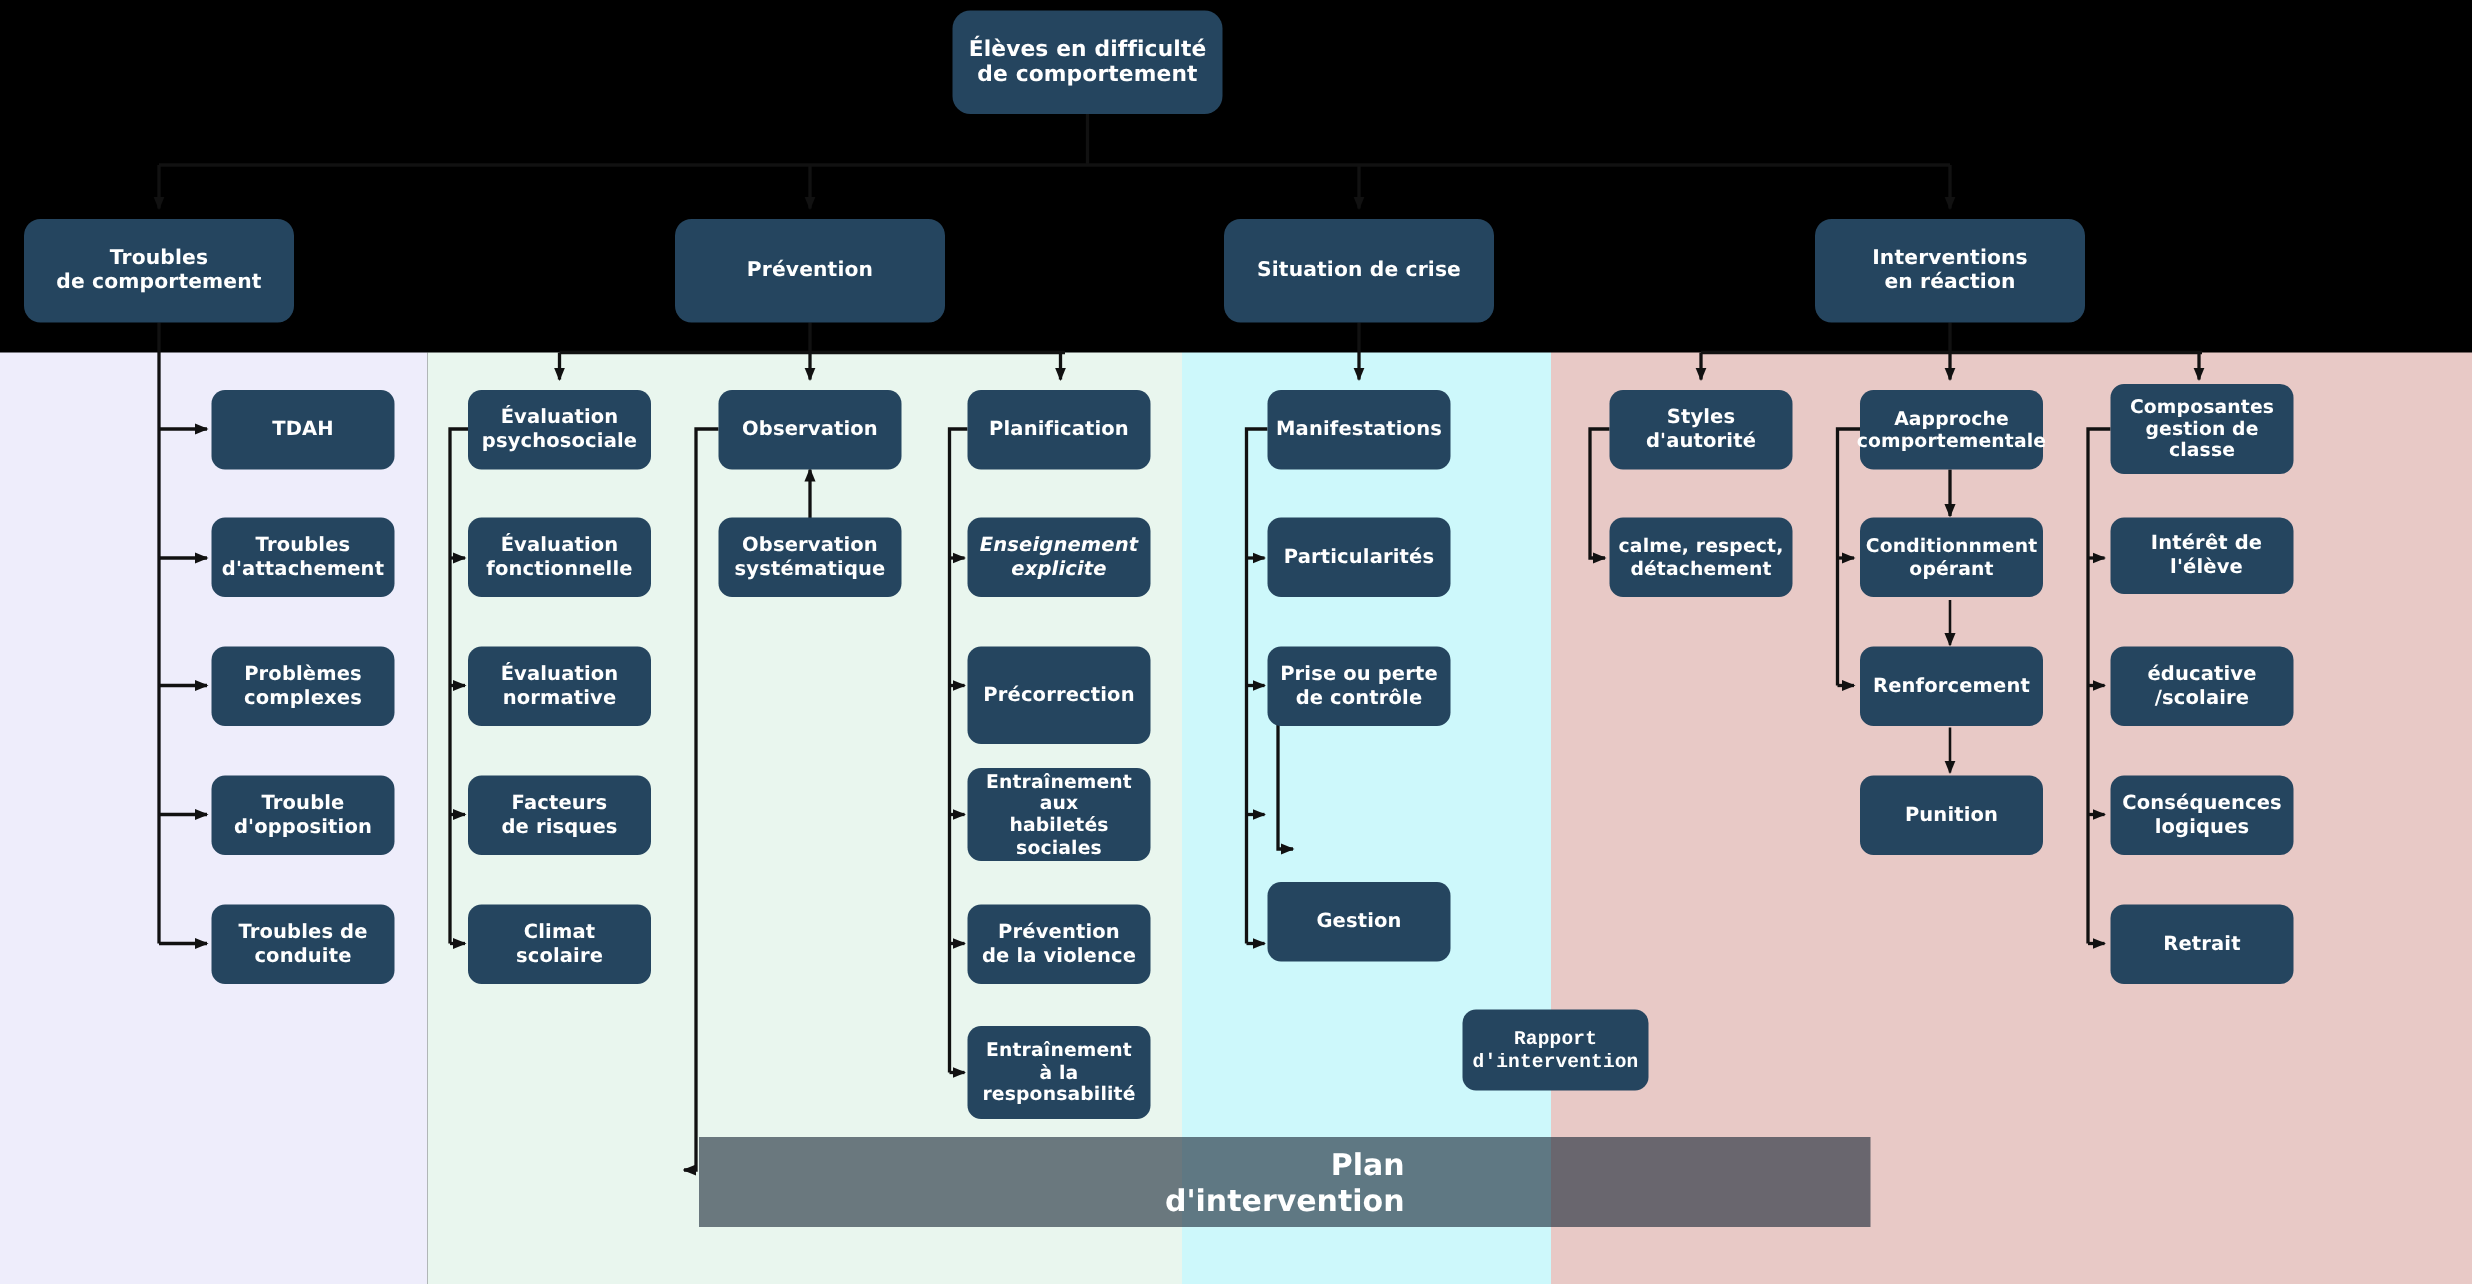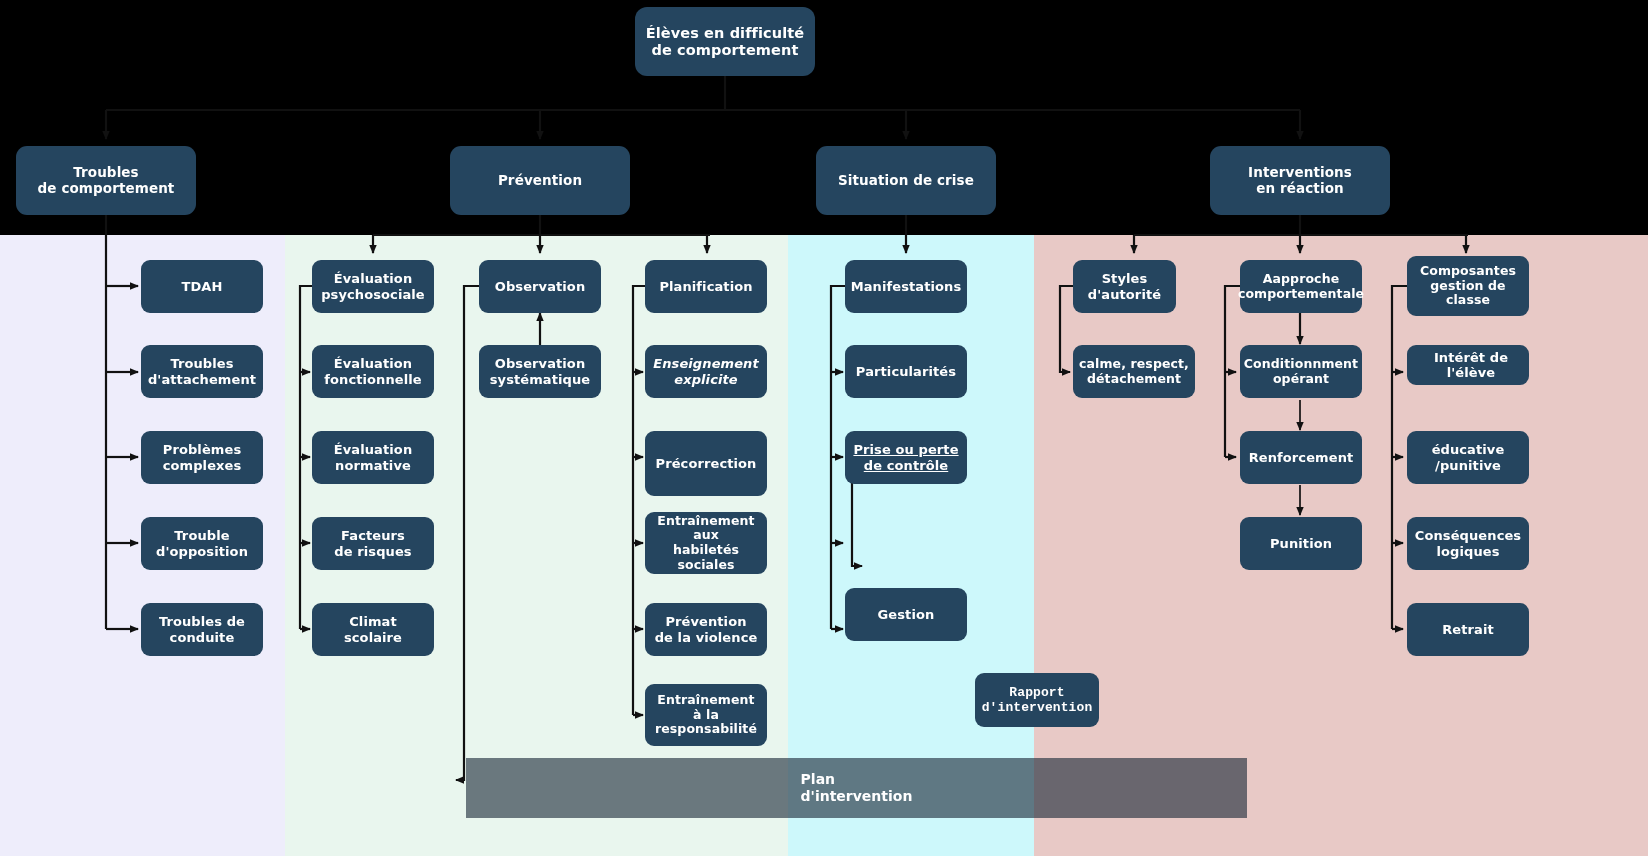--- a/index.html
+++ b/index.html
@@ -36,24 +36,24 @@
   .node.cat{border-radius:11px;font-size:13.5px;}
   .node.leaf{font-size:13px;}
   .node.small{font-size:12.5px;}
 
   
   .overlay{
     position:absolute;
     background:rgba(28,42,56,0.62);
     color:#ffffff;
     font-weight:bold;
-    font-size:14px;
+    font-size:20px;
     line-height:1.2;
     display:flex;align-items:center;justify-content:center;
-    text-align:left;
+    text-align:right;
     white-space:pre-line;
     box-sizing:border-box;
   }
 </style>
 </head>
 <body>
 
 <div id="stage">
 
   <div class="band" style="left:0px;width:285px;background:#eeedfb;"></div>
@@ -185,43 +185,43 @@
 habiletés
 sociales</div>
   <div class="node leaf" style="left:645px;top:603px;width:122px;height:53px;">Prévention
 de la violence</div>
   <div class="node small" style="left:645px;top:684px;width:122px;height:62px;">Entraînement
 à la
 responsabilité</div>
 
   <div class="node leaf" style="left:845px;top:260px;width:122px;height:53px;">Manifestations</div>
   <div class="node leaf" style="left:845px;top:345px;width:122px;height:53px;">Particularités</div>
-  <div class="node leaf" style="left:845px;top:431px;width:122px;height:53px;text-decoration:underline;">Prise ou perte
+  <div class="node leaf" style="left:845px;top:431px;width:122px;height:53px;">Prise ou perte
 de contrôle</div>
   <div class="node leaf" style="left:845px;top:588px;width:122px;height:53px;">Gestion</div>
 
-  <div class="node leaf" style="left:1073px;top:260px;width:103px;height:53px;">Styles
+  <div class="node leaf" style="left:1073px;top:260px;width:122px;height:53px;">Styles
 d'autorité</div>
   <div class="node small" style="left:1073px;top:345px;width:122px;height:53px;">calme, respect,
 détachement</div>
 
   <div class="node small" style="left:1240px;top:260px;width:122px;height:53px;">Aapproche
 comportementale</div>
   <div class="node small" style="left:1240px;top:345px;width:122px;height:53px;">Conditionnment
 opérant</div>
   <div class="node leaf" style="left:1240px;top:431px;width:122px;height:53px;">Renforcement</div>
   <div class="node leaf" style="left:1240px;top:517px;width:122px;height:53px;">Punition</div>
 
   <div class="node small" style="left:1407px;top:256px;width:122px;height:60px;">Composantes
 gestion de
 classe</div>
-  <div class="node leaf" style="left:1407px;top:345px;width:122px;height:40px;padding-left:12px;">Intérêt de
+  <div class="node leaf" style="left:1407px;top:345px;width:122px;height:51px;padding-left:12px;">Intérêt de
 l'élève</div>
   <div class="node leaf" style="left:1407px;top:431px;width:122px;height:53px;">éducative
-/punitive</div>
+/scolaire</div>
   <div class="node leaf" style="left:1407px;top:517px;width:122px;height:53px;">Conséquences
 logiques</div>
   <div class="node leaf" style="left:1407px;top:603px;width:122px;height:53px;">Retrait</div>
 
   <div class="node leaf" style="left:975px;top:673px;width:124px;height:54px;font-family:Liberation Mono, monospace;">Rapport
 d'intervention</div>
 
   <div class="overlay" style="left:466px;top:758px;width:781px;height:60px;">Plan
 d'intervention</div>
 

